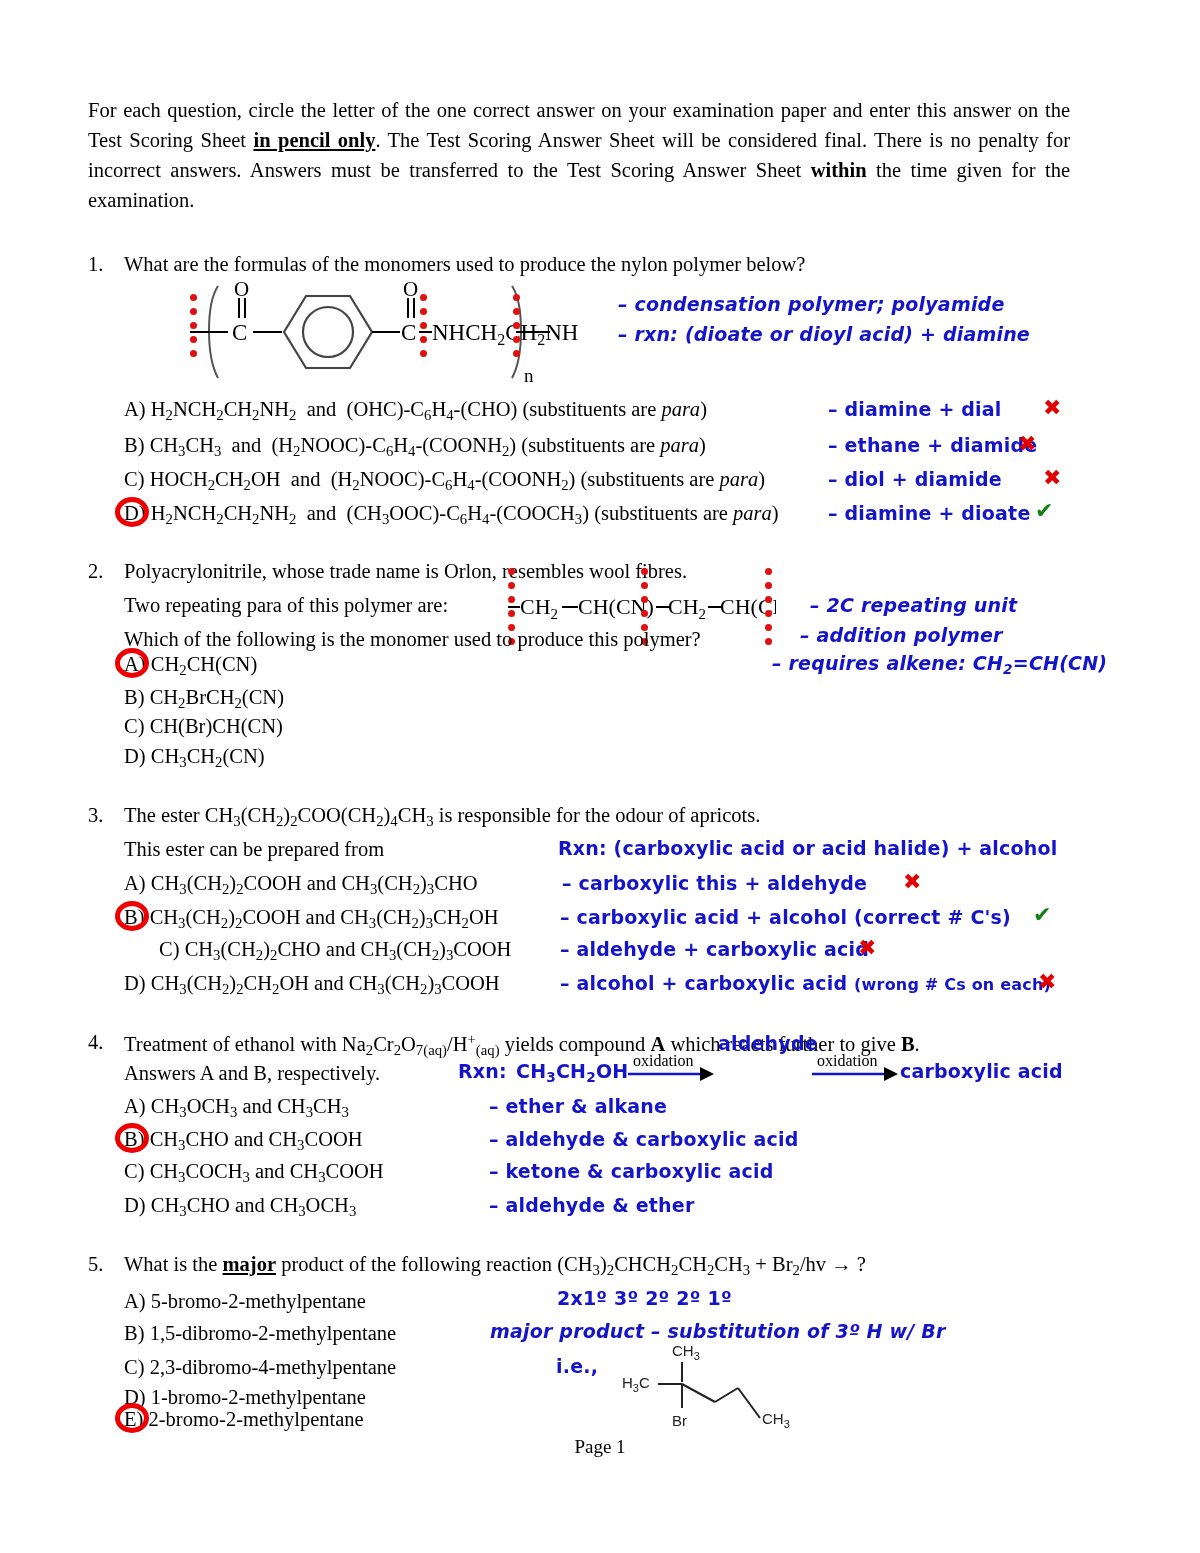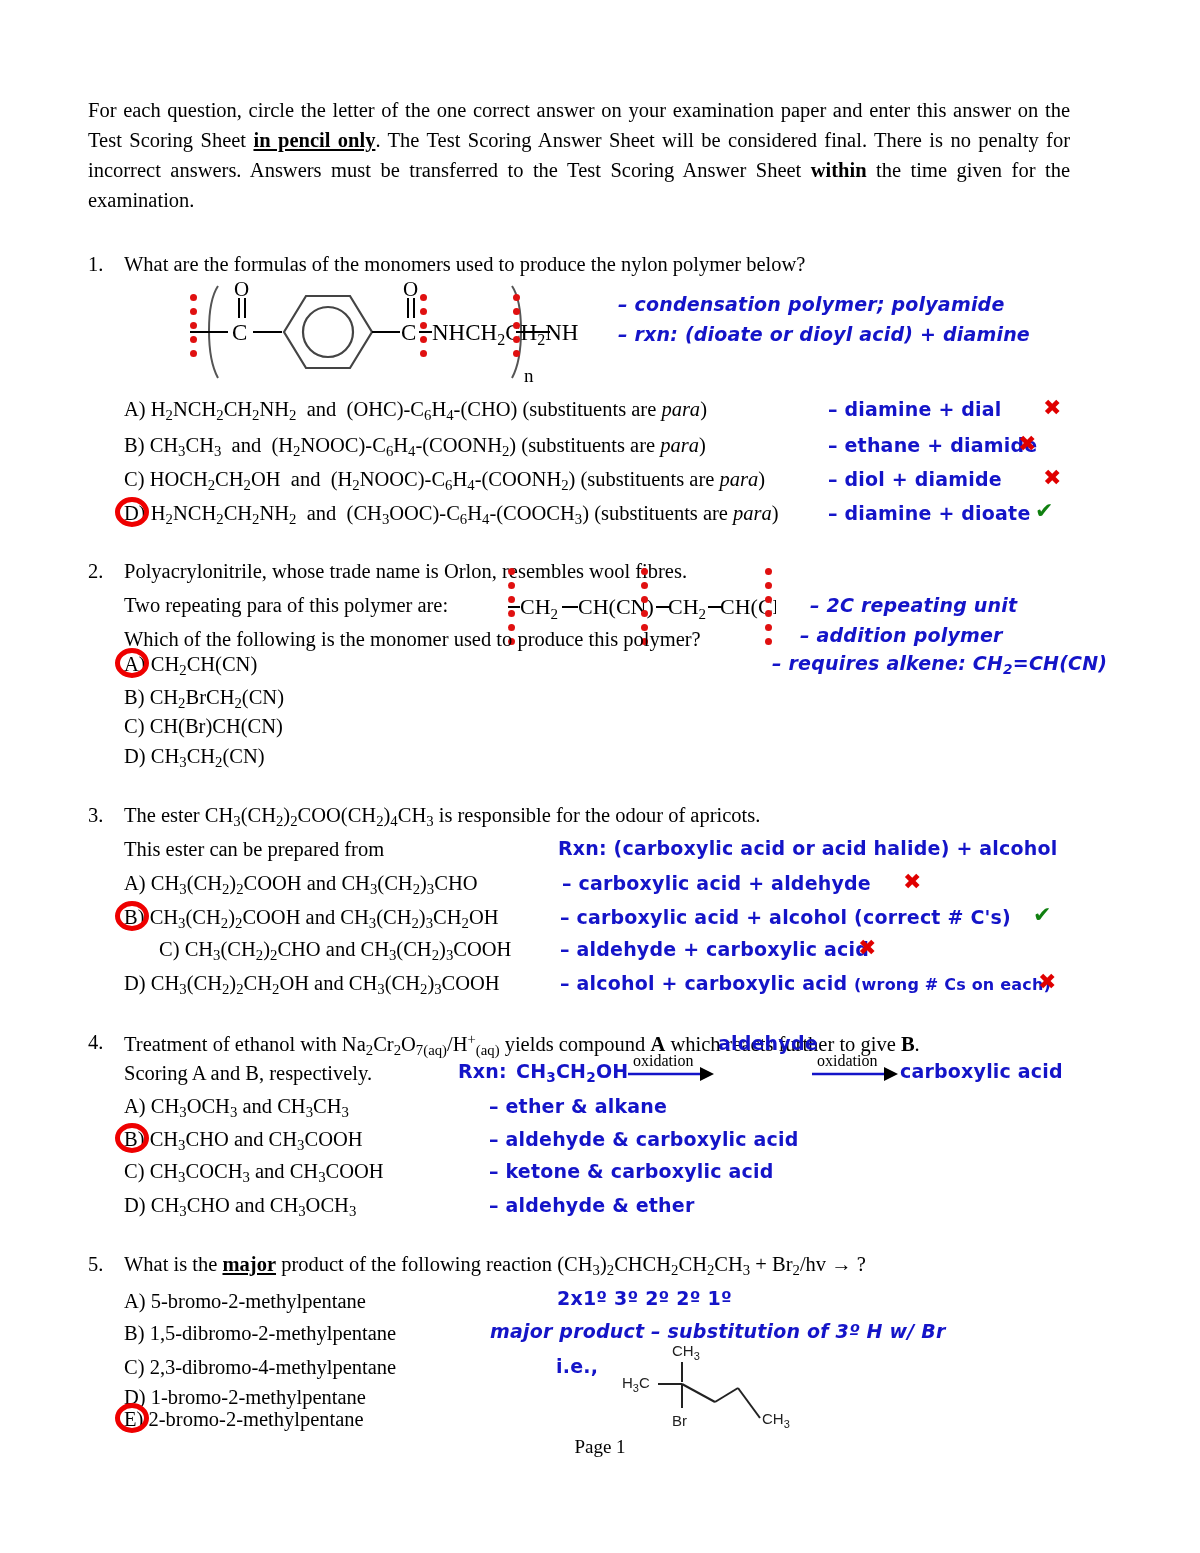--- a/index.html
+++ b/index.html
@@ -300,21 +300,21 @@
 
   <div class="qnum" style="left:88px; top:804px;">3.</div>
   <div class="qtext" style="left:124px; top:804px;">The ester CH<sub>3</sub>(CH<sub>2</sub>)<sub>2</sub>COO(CH<sub>2</sub>)<sub>4</sub>CH<sub>3</sub> is responsible for the odour of apricots.</div>
   <div class="qtext" style="left:124px; top:838px;">This ester can be prepared from</div>
   <div class="abs blue" style="left:558px; top:837px;">Rxn:  (carboxylic acid or acid halide) + alcohol</div>
 
   <div class="opt" style="left:124px; top:872px;">
     <span>A)</span>
     <span>CH<sub>3</sub>(CH<sub>2</sub>)<sub>2</sub>COOH  and  CH<sub>3</sub>(CH<sub>2</sub>)<sub>3</sub>CHO</span>
   </div>
-  <div class="abs blue" style="left:562px; top:872px;">– carboxylic acid + aldehyde</div>
+  <div class="abs blue" style="left:562px; top:872px;">– carboxylic this + aldehyde</div>
   <div class="abs mark-x" style="left:903px; top:871px;">✖</div>
 
   <div class="opt" style="left:124px; top:906px;">
     <span>B)</span>
     <span>CH<sub>3</sub>(CH<sub>2</sub>)<sub>2</sub>COOH  and  CH<sub>3</sub>(CH<sub>2</sub>)<sub>3</sub>CH<sub>2</sub>OH</span>
   </div>
   <div class="circle-sel" style="left:115px; top:901px;"></div>
   <div class="abs blue" style="left:560px; top:906px;">– carboxylic acid + alcohol (correct # C's)</div>
   <div class="abs mark-check" style="left:1033px; top:904px;">✔</div>
 
@@ -327,21 +327,21 @@
 
   <div class="opt" style="left:124px; top:972px;">
     <span>D)</span>
     <span>CH<sub>3</sub>(CH<sub>2</sub>)<sub>2</sub>CH<sub>2</sub>OH and CH<sub>3</sub>(CH<sub>2</sub>)<sub>3</sub>COOH</span>
   </div>
   <div class="abs blue" style="left:560px; top:972px;"><span>– alcohol + carboxylic acid </span><span style="font-size:16px;text-align:right;">(wrong # Cs on each)</span></div>
   <div class="abs mark-x" style="left:1038px; top:971px;">✖</div>
 
   <div class="qnum" style="left:88px; top:1031px;">4.</div>
   <div class="qtext" style="left:124px; top:1031px;">Treatment of ethanol with Na<sub>2</sub>Cr<sub>2</sub>O<sub>7(aq)</sub>/H<sup>+</sup><sub>(aq)</sub> yields compound <b>A</b> which reacts further to give <b>B</b>.</div>
-  <div class="qtext" style="left:124px; top:1062px;">Scoring A and B, respectively.</div>
+  <div class="qtext" style="left:124px; top:1062px;">Answers A and B, respectively.</div>
 
   <div class="abs blue" style="left:458px; top:1060px;">Rxn:</div>
   <div class="abs blue" style="left:516px; top:1060px;">CH<sub>3</sub>CH<sub>2</sub>OH</div>
   <div class="struct" style="left:628px; top:1052px;">
     <svg width="86" height="34" viewBox="0 0 86 34">
       <text x="5" y="14" font-family="Liberation Serif, serif" font-size="16" fill="#000">oxidation</text>
       <line x1="0" y1="22" x2="72" y2="22" stroke="#1414c8" stroke-width="2.5"></line>
       <polygon points="72,15 86,22 72,29" fill="#000"></polygon>
     </svg>
   </div>

